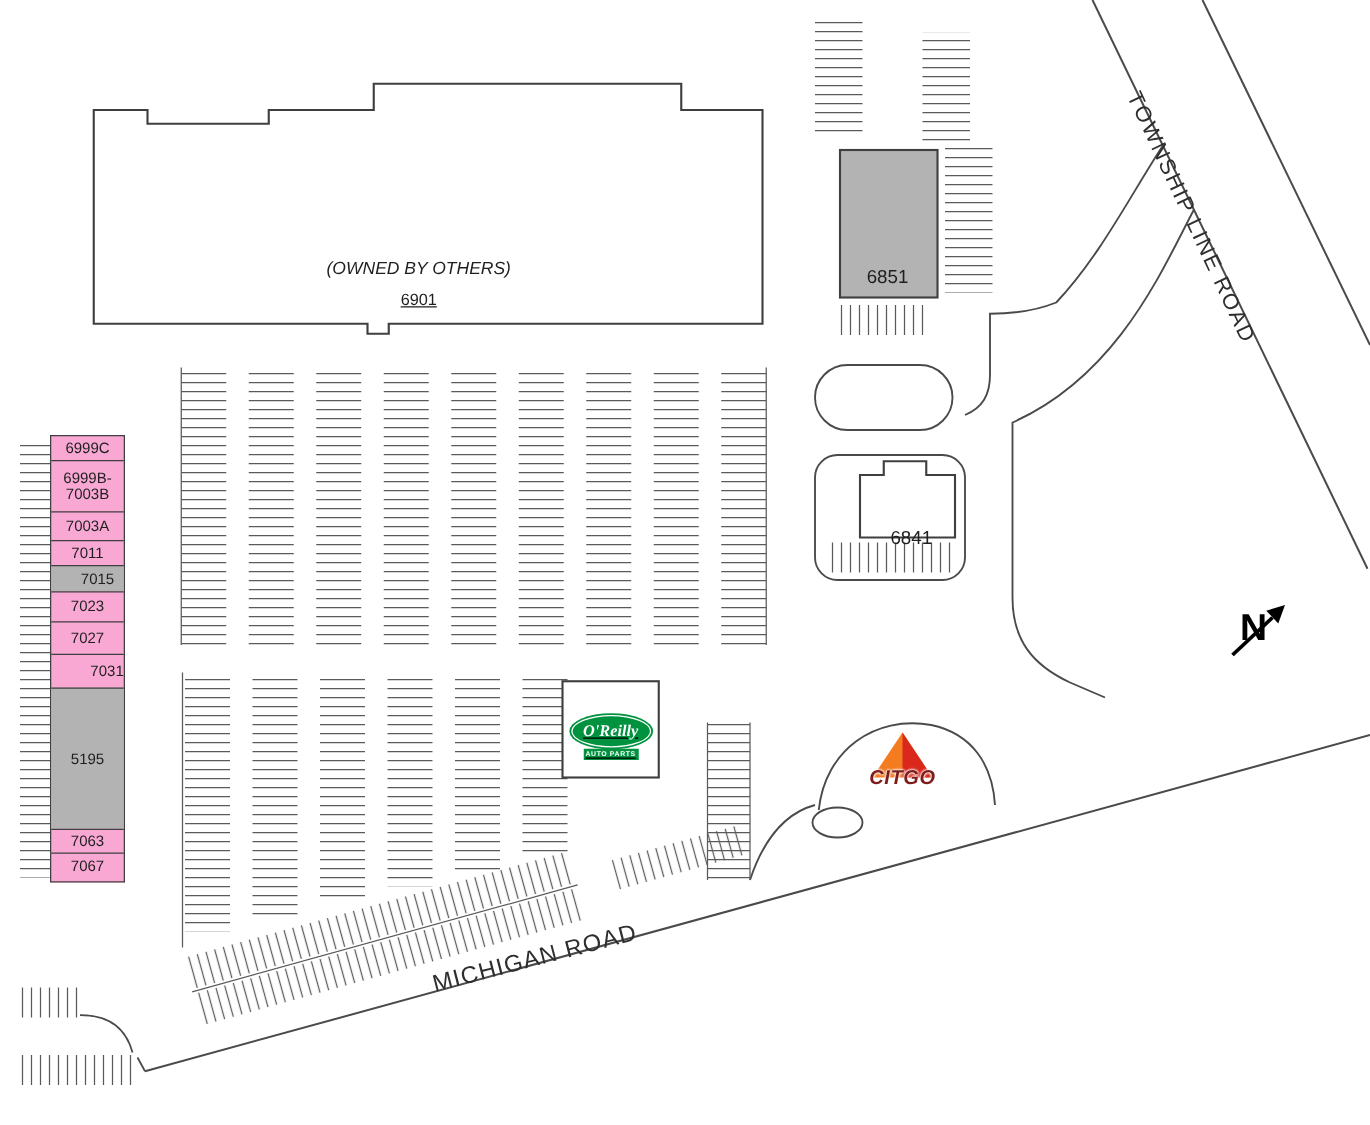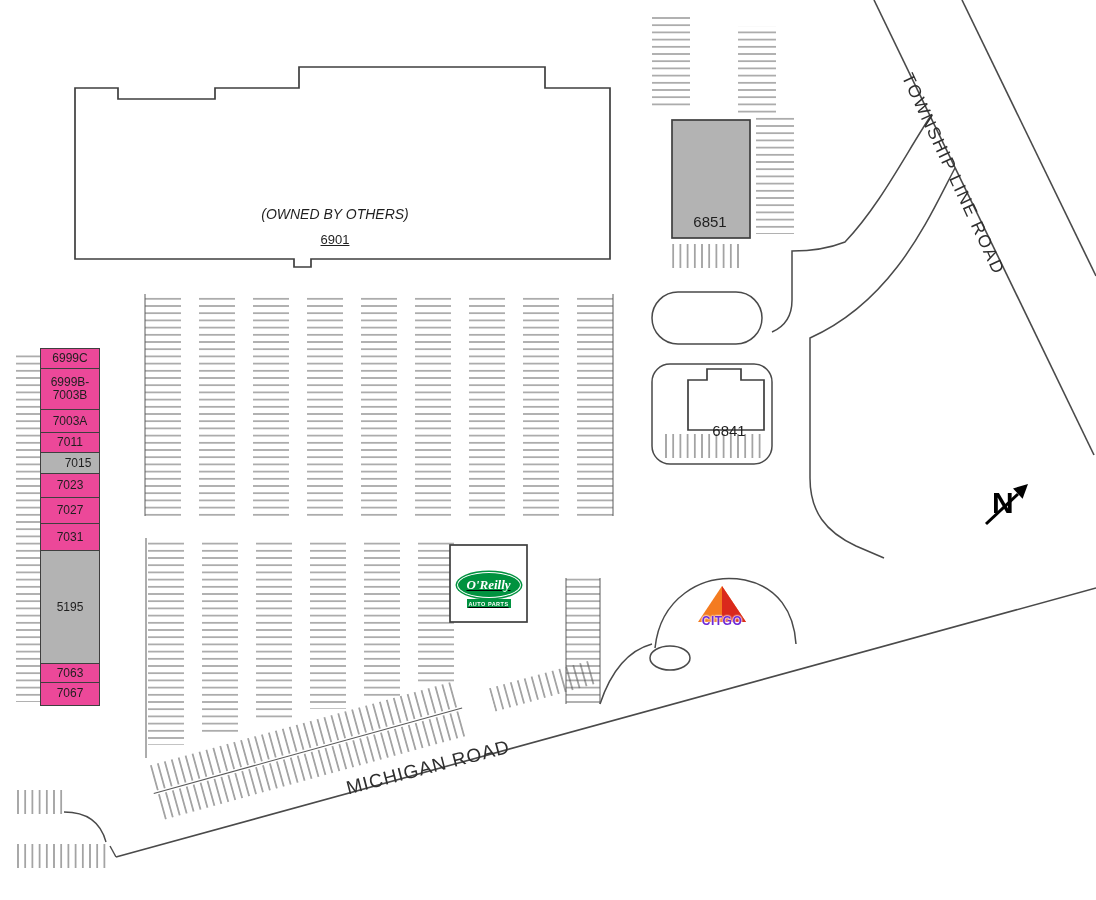--- a/index.html
+++ b/index.html
@@ -14,42 +14,42 @@
   .brand-text{font-size:25px;font-weight:700;letter-spacing:-0.5px;}
   .brand-just{color:#2aa2c9;}
   .brand-storage{color:#1b3e6d;}
   .brand-tm{font-size:8px;color:#8a8a8a;vertical-align:super;font-weight:400;}
   .owned{font-style:italic;font-size:14px;color:#1f1f1f;}
   .bldg-num{font-size:13px;color:#1f1f1f;text-decoration:underline;}
   .bldg-num-sm{font-size:15px;color:#1f1f1f;}
 
   
   #strip{position:absolute;left:40px;top:348px;width:60px;height:358px;
-         border:1.6px solid #3f3f3f;box-sizing:border-box;background:#ec4899;}
+         border:1.6px solid #3f3f3f;box-sizing:border-box;background:#f9a8d4;}
   .unit{box-sizing:border-box;border-top:1.3px solid #3f3f3f;display:flex;flex-direction:column;
         align-items:center;justify-content:center;font-size:12px;color:#1f1f1f;line-height:1.05;}
   .unit:first-child{border-top:none;}
   .unit.shaded{background:#b3b3b3;}
 
   
   .oreilly-wrap{position:absolute;left:452px;top:572px;width:73px;display:flex;
                 flex-direction:column;align-items:center;text-decoration:underline;}
   .oreilly-oval{width:62px;height:24px;border-radius:50%;background:#00923f;
                 border:1.5px solid #fff;box-shadow:0 0 0 1.5px #00923f;
                 display:flex;align-items:center;justify-content:center;}
   .oreilly-oval span{color:#fff;font-family:"Liberation Serif",serif;font-style:italic;
                 font-weight:700;font-size:13px;}
   .oreilly-bar{width:44px;height:9px;background:#00923f;margin-top:1px;display:flex;
                align-items:center;justify-content:center;}
   .oreilly-bar span{color:#fff;font-size:5.5px;font-weight:700;letter-spacing:.5px;}
 
   
   .citgo-wrap{position:absolute;left:696px;top:584px;width:52px;display:flex;
               flex-direction:column;align-items:center;}
-  .citgo-text{color:#6d28d9;font-weight:800;font-size:12px;
+  .citgo-text{color:#7f1d1d;font-weight:800;font-style:italic;font-size:16px;
               letter-spacing:.5px;margin-top:-10px;
               text-shadow:0 0 2px #fff,0 0 2px #fff,0 0 2px #fff;}
 
   
   .road-township{left:916px;top:70px;transform:rotate(65deg);transform-origin:0 0;
                  font-size:17.5px;letter-spacing:1.5px;color:#2e2e2e;white-space:nowrap;}
   .road-michigan{left:344px;top:778px;transform:rotate(-14.5deg);transform-origin:0 0;
                  font-size:19px;letter-spacing:1px;color:#2e2e2e;white-space:nowrap;}
 
   .compass-n{left:992px;top:486px;font-size:30px;font-weight:700;color:#000;}
@@ -201,21 +201,21 @@
       </div>
     <div class="unit shaded" style="height:21px;padding-left:16px;">
       <span>7015</span>
       </div>
     <div class="unit" style="height:24px;">
       <span>7023</span>
       </div>
     <div class="unit" style="height:26px;">
       <span>7027</span>
       </div>
-    <div class="unit" style="height:27px;">
+    <div class="unit" style="height:27px;align-items:flex-end;">
       <span>7031</span>
       </div>
     <div class="unit shaded" style="height:113px;">
       <span>5195</span>
       </div>
     <div class="unit" style="height:19px;">
       <span>7063</span>
       </div>
     <div class="unit" style="height:22px;">
       <span>7067</span>

